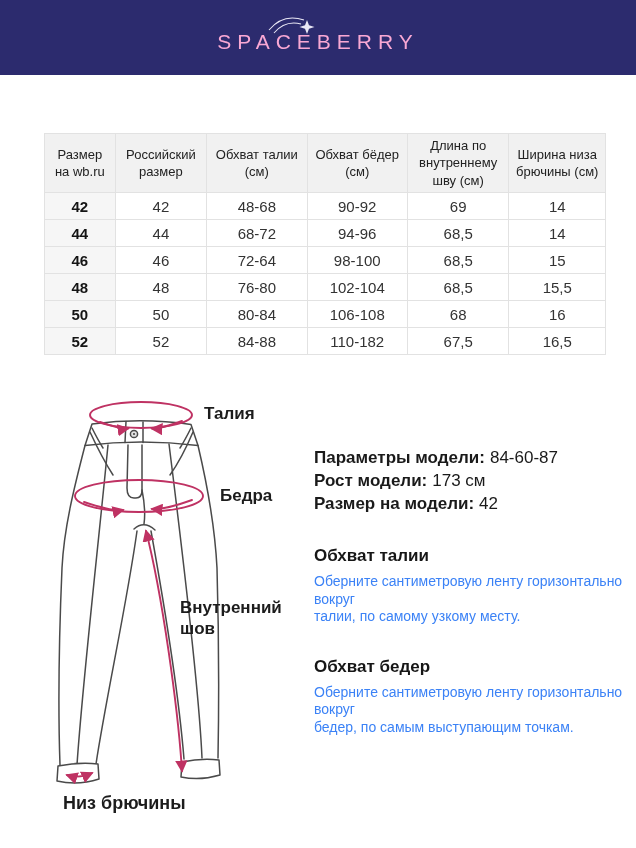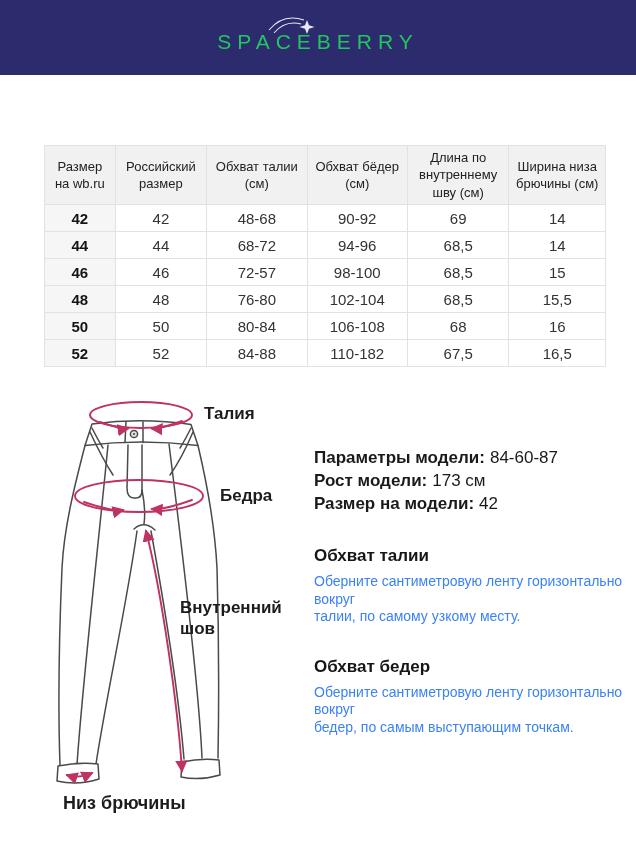--- a/index.html
+++ b/index.html
@@ -3,27 +3,27 @@
 <meta charset="utf-8">
 <style>
   html,body{margin:0;padding:0;background:#fff;}
   body{width:636px;height:848px;overflow:hidden;
        font-family:"Liberation Sans","DejaVu Sans",sans-serif;color:#1c1c1c;}
   #page{position:relative;width:636px;height:848px;background:#ffffff;}
 
   
   .banner{position:absolute;left:0;top:0;width:636px;height:75px;background:var(--banner,#2c2b6e);}
   .logo{position:absolute;left:0;top:30px;width:636px;text-align:center;
-        color:#22c55e;font-size:21px;font-weight:500;letter-spacing:6px;}
+        color:#f9a8d4;font-size:21px;font-weight:500;letter-spacing:6px;}
   .comet{position:absolute;left:267px;top:11px;width:48px;height:28px;}
   .comet path{stroke:#e9e7f5;fill:none;stroke-width:1.1;}
   .comet polygon{fill:#e9e7f5;}
 
   
-  .size-table-wrap{position:absolute;left:29px;top:145px;width:562px;padding-left:15px;}
+  .size-table-wrap{position:absolute;left:29px;top:133px;width:562px;padding-left:15px;}
   table{border-collapse:collapse;width:100%;table-layout:fixed;}
   th,td{border:1px solid #e2e2e2;text-align:center;vertical-align:middle;}
   th{background:#f1f1f1;font-weight:400;font-size:13px;line-height:1.32;color:#222;
      height:54px;padding:2px 4px;}
   td{font-size:15px;color:#333;height:26px;padding:0 2px;background:#fff;}
   td:first-child{background:#f6f6f6;font-weight:700;color:#141414;}
   col.c1{width:12.6%} col.c2{width:16.3%} col.c3{width:17.9%}
   col.c4{width:17.9%} col.c5{width:18.1%} col.c6{width:17.2%}
 
   
@@ -103,21 +103,21 @@
             <td>44</td>
             <td>68-72</td>
             <td>94-96</td>
             <td>68,5</td>
             <td>14</td>
           </tr>
 
           <tr>
             <td>46</td>
             <td>46</td>
-            <td>72-57</td>
+            <td>72-64</td>
             <td>98-100</td>
             <td>68,5</td>
             <td>15</td>
           </tr>
 
           <tr>
             <td>48</td>
             <td>48</td>
             <td>76-80</td>
             <td>102-104</td>

